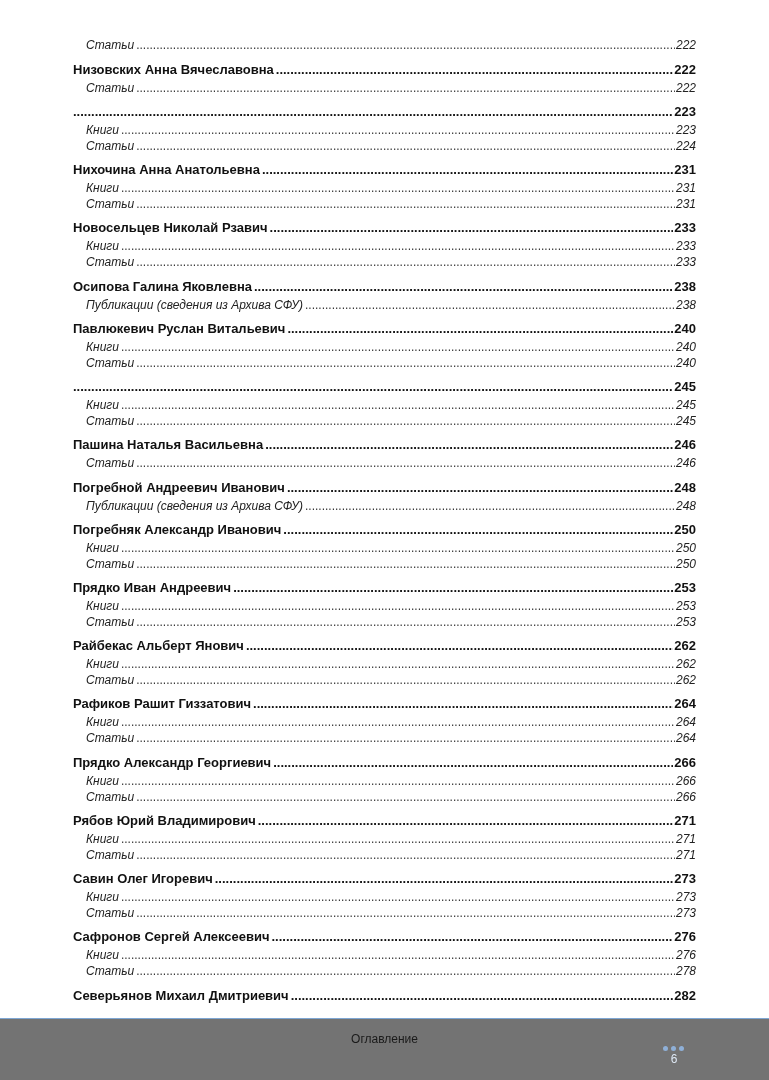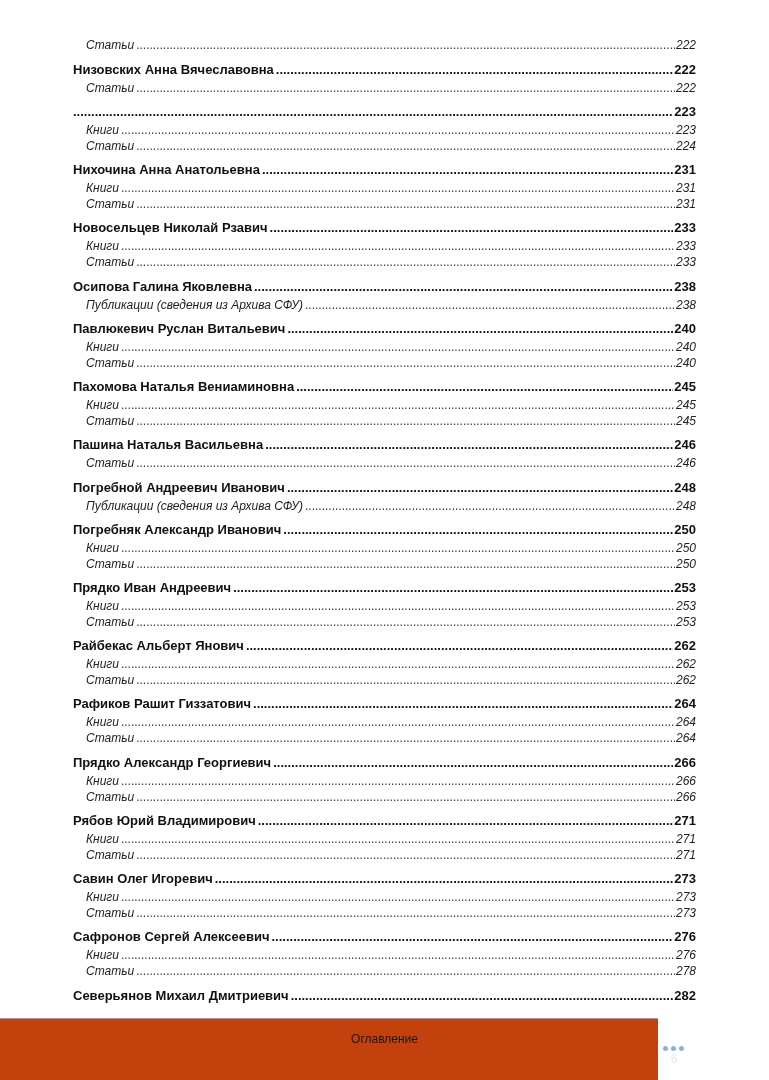--- a/index.html
+++ b/index.html
@@ -26,22 +26,22 @@
     .entry {
       font-size: 13px; font-weight: bold; color: #111;
     }
     .entry .dots { font-weight: bold; }
     .sub {
       font-size: 12px; font-style: italic; color: #222;
       left: 13px; width: 610px;
     }
     .sub .dots { font-style: normal; color: #333; }
     .footer {
-      position: absolute; left: 0; top: 1018px; width: 658px; height: 62px;
-      background: #c2410c; border-top: 1px solid #7ea6d3;
+      position: absolute; left: 0; top: 1018px; width: 769px; height: 62px;
+      background: #737373; border-top: 1px solid #7ea6d3;
     }
     .footer-title {
       position: absolute; left: 0; width: 769px; top: 13px; text-align: center;
       font-size: 12px; color: #1a1a1a;
     }
     .page-dots { position: absolute; left: 663px; top: 27px; display: flex; gap: 3px; }
     .page-dots span { width: 5px; height: 5px; border-radius: 50%; background: #8fb0d8; display: block; }
     .page-num {
       position: absolute; left: 662px; top: 33px; width: 24px; text-align: center;
       font-size: 12px; color: #dfe9f5;
@@ -137,21 +137,20 @@
       <span class="dots"></span>
       <span class="page">240</span>
     </div>
   <div class="line sub" style="top:356px">
       <span class="label">Статьи</span>
       <span class="dots"></span>
       <span class="page">240</span>
     </div>
 
   <div class="line entry" style="top:379px">
-      <span class="label">Пахомова Наталья Вениаминовна</span>
       <span class="dots"></span>
       <span class="page">245</span>
     </div>
   <div class="line sub" style="top:398px">
       <span class="label">Книги</span>
       <span class="dots"></span>
       <span class="page">245</span>
     </div>
   <div class="line sub" style="top:414px">
       <span class="label">Статьи</span>

